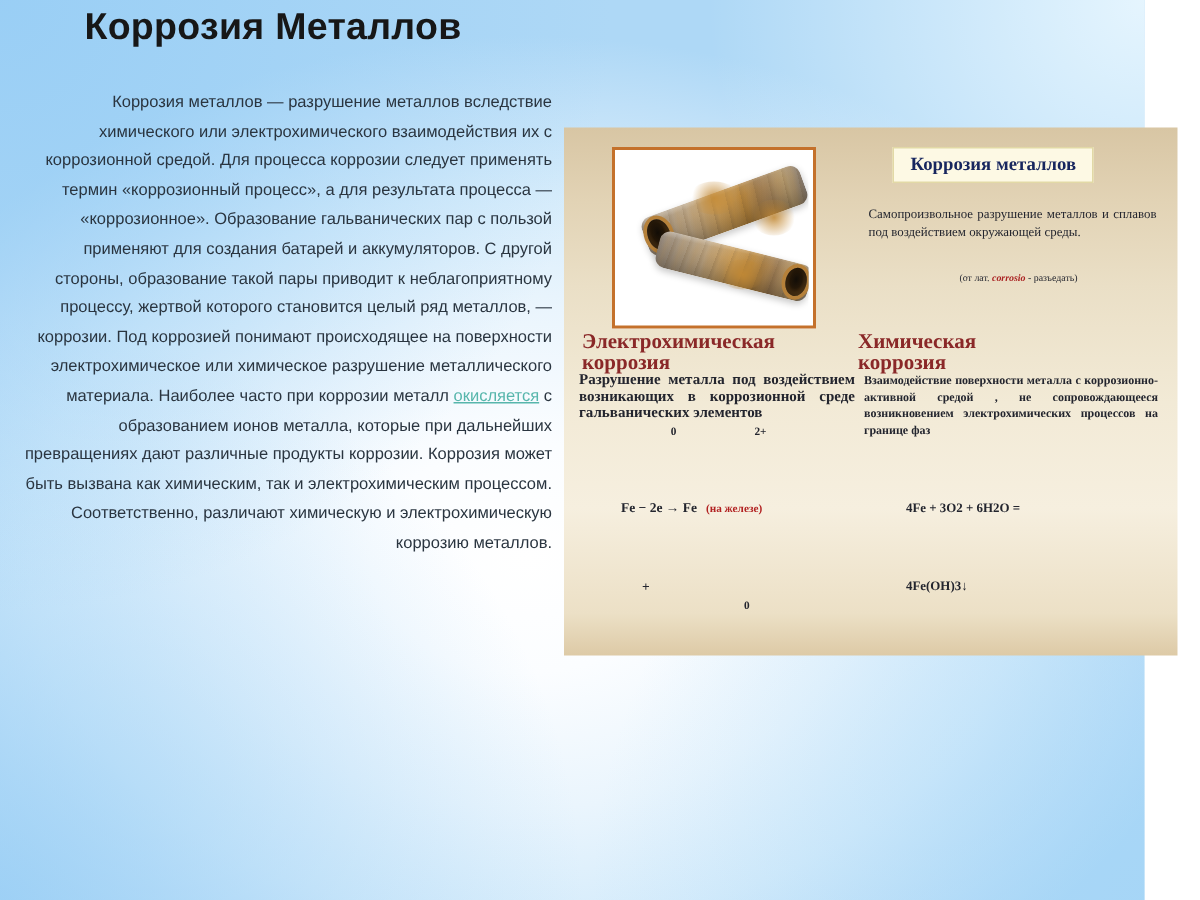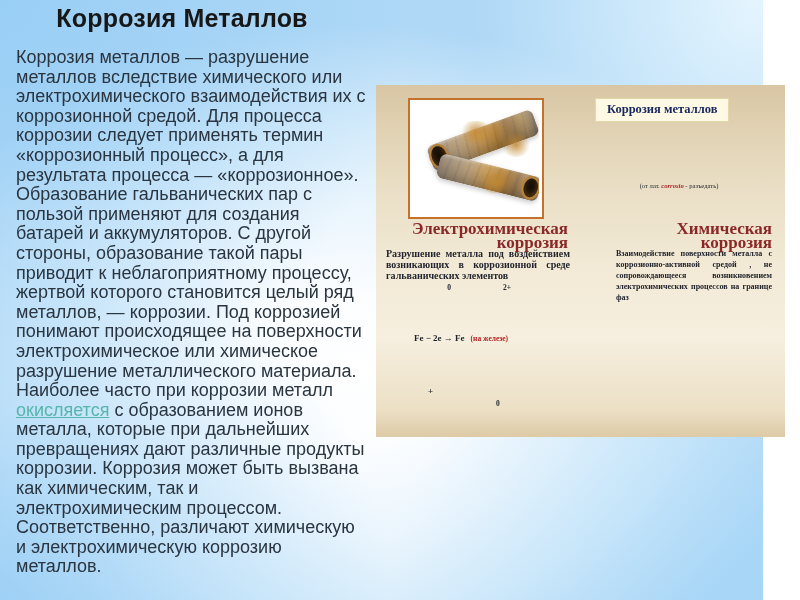--- a/index.html
+++ b/index.html
@@ -51,26 +51,27 @@
     font-weight: bold;
     color: #171717;
     letter-spacing: 0.2px;
     z-index: 3;
   }
 
   
   #body-text {
     position: absolute;
     left: 16px;
-    top: 48px;
+    top: 59px;
     width: 352px;
-    font-size: 18px;
+    font-size: 11px;
     line-height: 19.6px;
     color: #2a3540;
     z-index: 3;
+    text-align: right;
   }
   #body-text .link {
     color: #57b6ac;
     text-decoration: underline;
     text-decoration-color: #57b6ac;
   }
 
   
   #figure-panel {
     position: absolute;
@@ -167,24 +168,24 @@
   .pipe-rust {
     position: absolute;
     border-radius: 50%;
     background: radial-gradient(circle, rgba(196,138,52,0.85) 0%, rgba(196,138,52,0.0) 72%);
     pointer-events: none;
   }
 
   
   .column-heading {
     position: absolute;
-    text-align: right;
-    font-family: "Liberation Serif", serif;
-    font-weight: bold;
-    font-size: 17px;
+    text-align: left;
+    font-family: "Liberation Serif", serif;
+    font-weight: bold;
+    font-size: 14px;
     line-height: 14px;
     color: #8a2828;
   }
   #heading-electrochem {
     left: 12px;
     top: 137px;
     width: 180px;
   }
   #heading-chem {
     left: 196px;
@@ -280,21 +281,20 @@
     top: 163px;
     width: 196px;
   }
   #col-chem .col-desc {
     font-family: "Liberation Serif", serif;
     font-weight: bold;
     font-size: 8px;
     line-height: 11px;
     color: #23252e;
     text-align: justify;
-    margin-left: 40px;
   }
   #col-chem .formula-block {
     margin-top: 20px;
     margin-left: 28px;
   }
   #col-chem .formula-block .eq-line {
     font-size: 8.6px;
     line-height: 12px;
   }
 </style>
@@ -318,20 +318,21 @@
           <div class="pipe-mouth" id="mouth-lower"></div>
         </div>
         <div class="pipe-rust" style="left:46px;top:18px;width:34px;height:22px;"></div>
         <div class="pipe-rust" style="left:88px;top:30px;width:30px;height:24px;"></div>
         <div class="pipe-rust" style="left:66px;top:70px;width:32px;height:20px;"></div>
       </div>
     </div>
 
     <div id="panel-title-box">Коррозия металлов</div>
 
+    <div id="panel-definition">Самопроизвольное разрушение металлов и сплавов под воздействием окружающей среды.</div>
 
     <div id="panel-etymology"><span>(от лат. </span><span class="lat">corrosio</span><span> - разъедать)</span></div>
 
     <div class="column-heading" id="heading-electrochem">
       <div>Электрохимическая</div>
       <div>коррозия</div>
     </div>
     <div class="column-heading" id="heading-chem">
       <div>Химическая</div>
       <div>коррозия</div>
@@ -366,16 +367,20 @@
           <span>0</span>
         </div>
 
         <div class="eq-line" style="margin-top:2px;"><span>Fe + 2H → Fe + H2↑</span></div>
       </div>
     </div>
 
     <div id="col-chem">
       <div class="col-desc">Взаимодействие поверхности металла с коррозионно-активной средой , не сопровождающееся возникновением электрохимических процессов на границе фаз</div>
 
+      <div class="formula-block">
+        <div class="eq-line">4Fe + 3O2 + 6H2O =</div>
+        <div class="eq-line">4Fe(OH)3↓</div>
+      </div>
     </div>
 
   </div>
 </div>
 
 </body></html>

